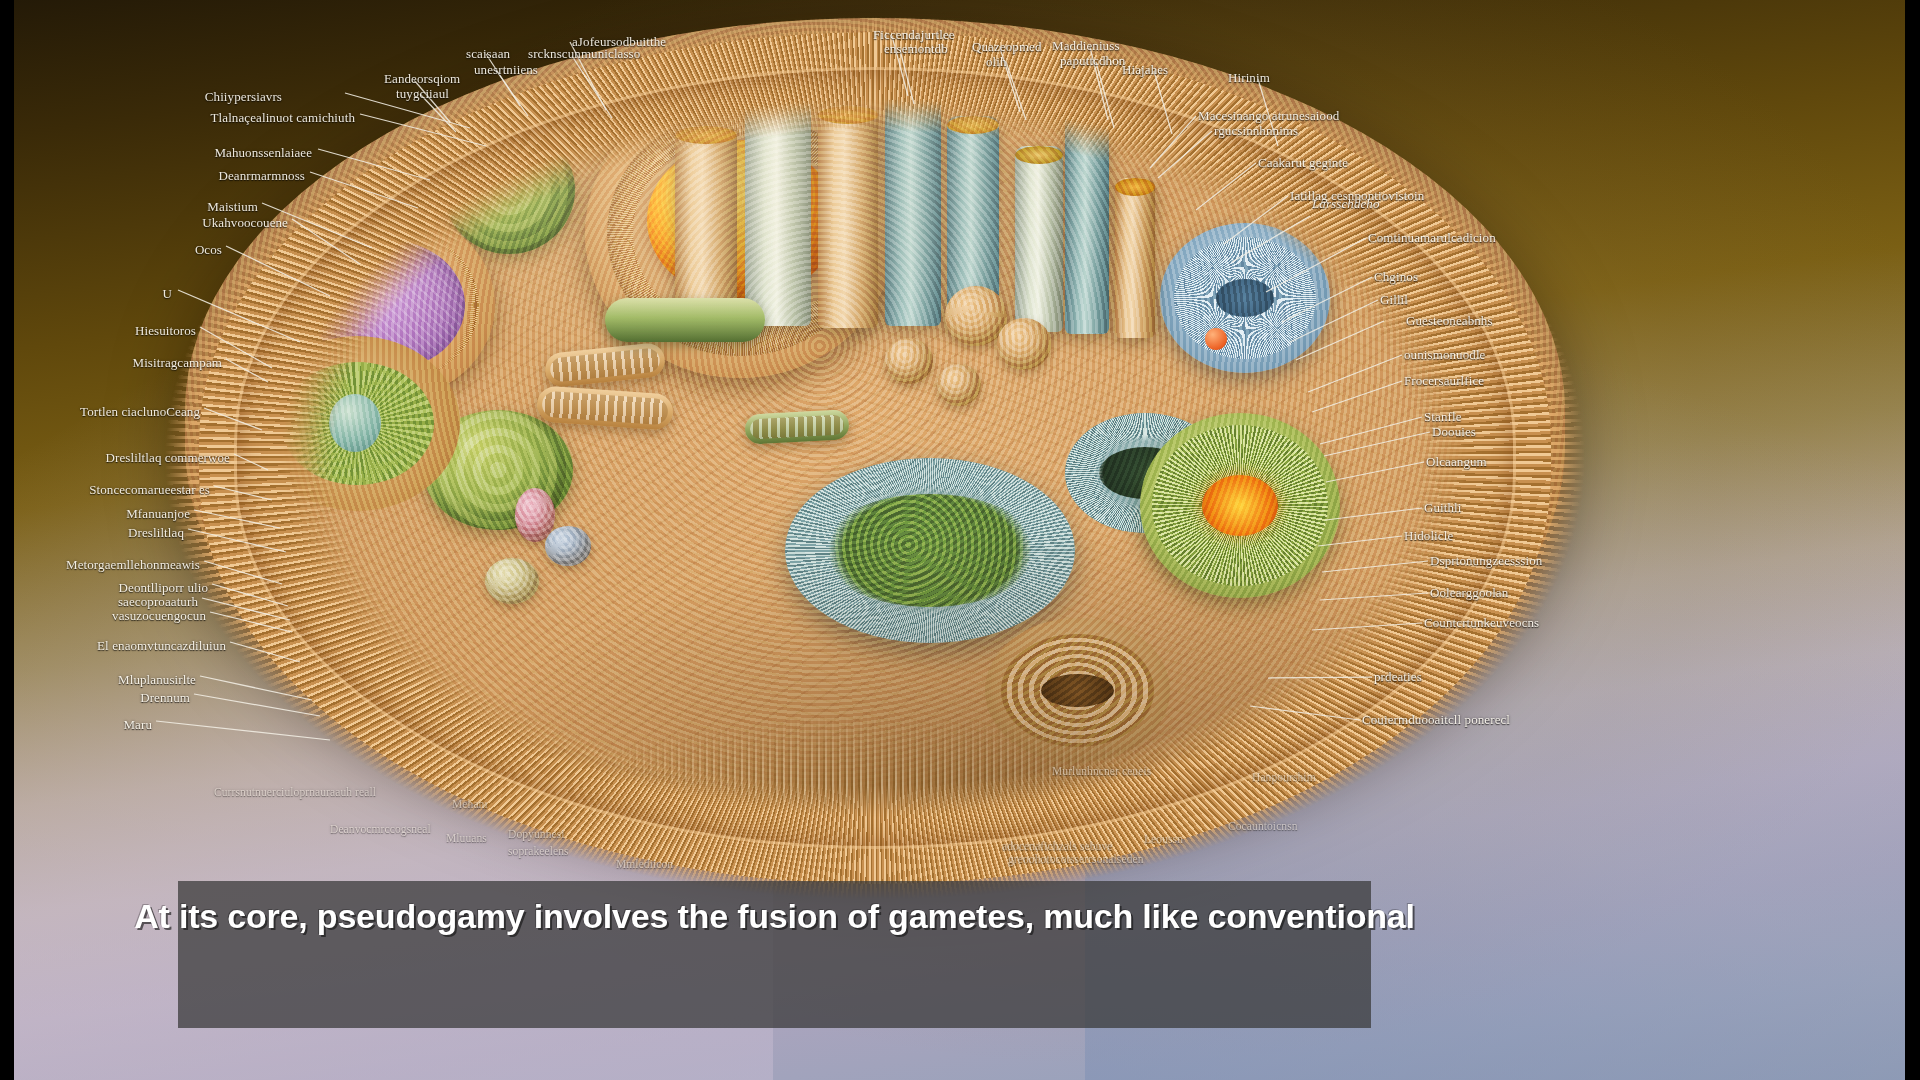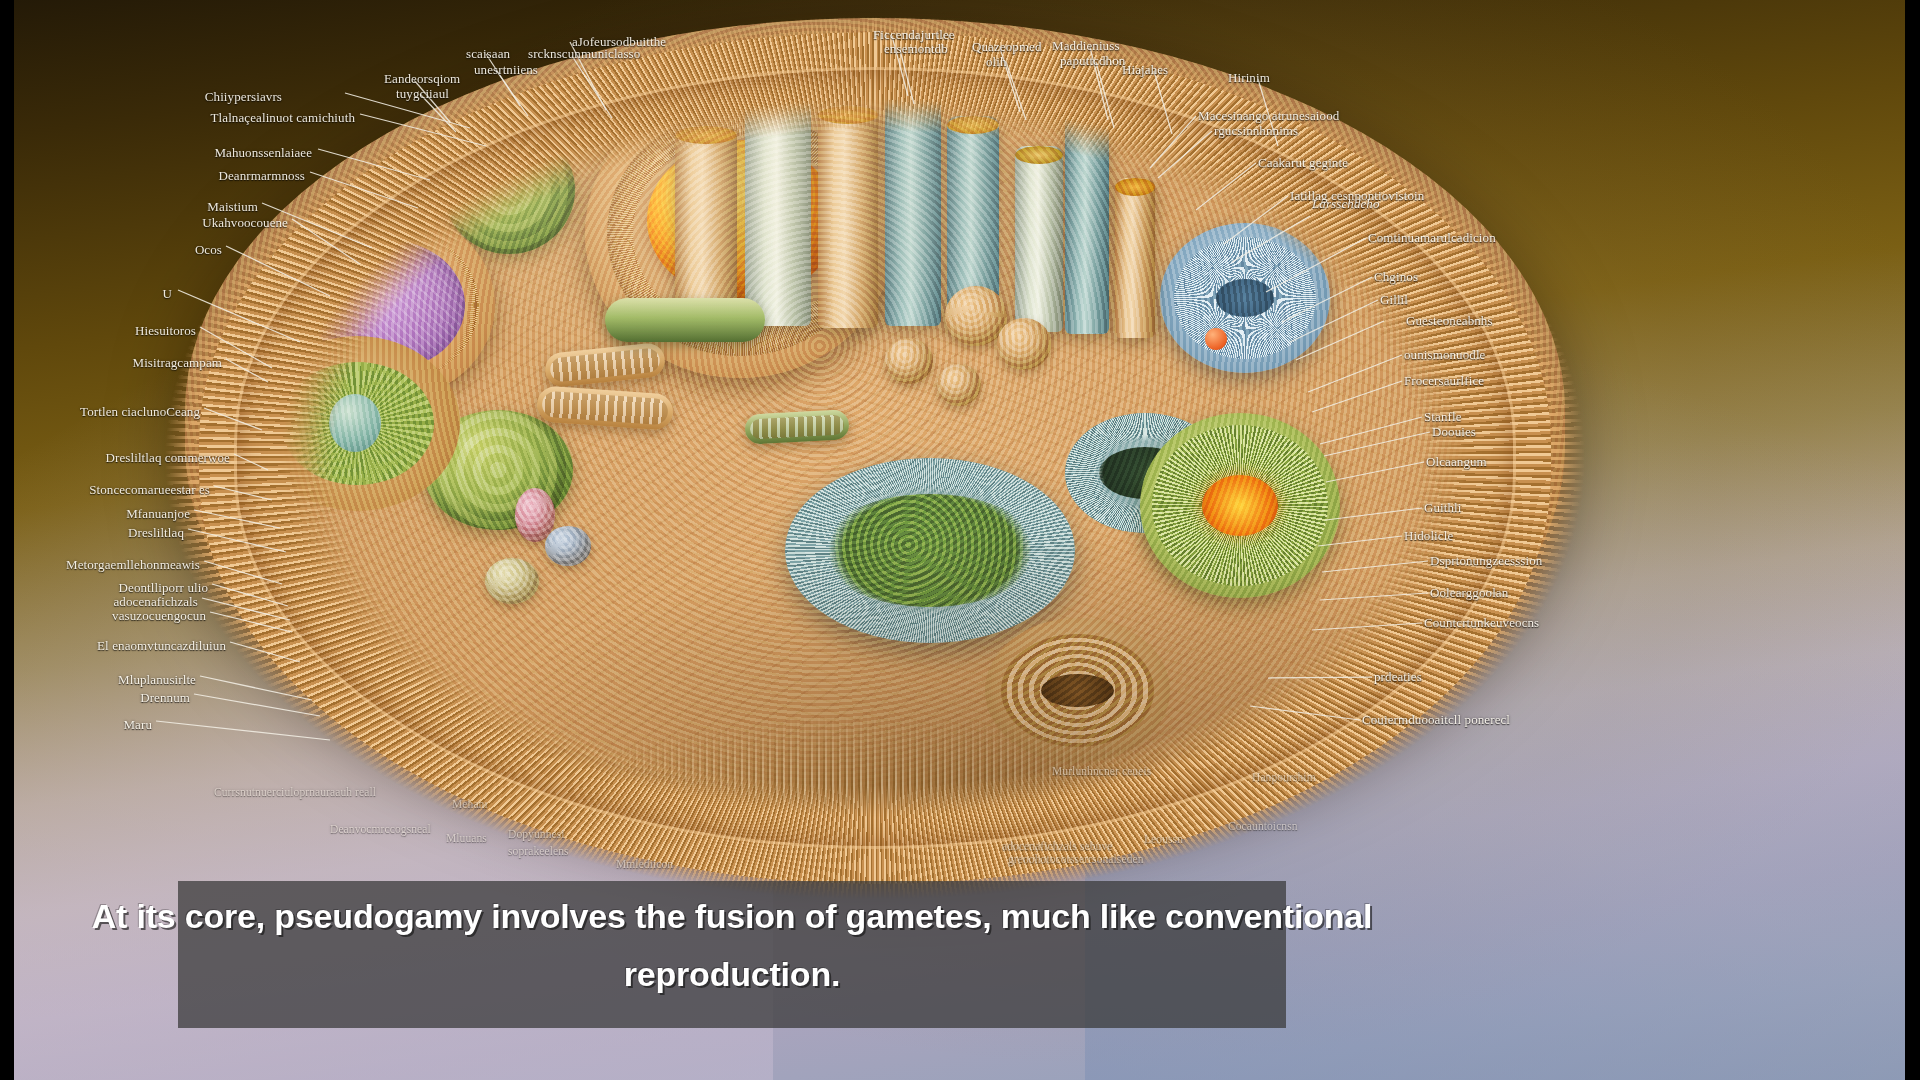--- a/index.html
+++ b/index.html
@@ -442,21 +442,21 @@
     filter: blur(0.35px);
   }
   .lbl.r { text-align: center; transform: translateX(-100%); }
   .lbl.dim { opacity: 0.55; color: #efe7dd; }
   .lbl.small { font-size: 11.5px; }
 
   
   #caption {
     position: absolute;
     left: 178px; top: 881px;
-    width: 1108px; height: 147px;
+    width: 1193px; height: 147px;
     background: rgba(58,58,58,0.74);
     display: flex;
     flex-direction: column;
     align-items: center;
     justify-content: flex-start;
     padding-top: 6px;
   }
   #caption .line {
     font-family: "Liberation Sans", sans-serif;
     font-weight: bold;
@@ -661,21 +661,21 @@
       <div class="lbl r" style="left: 172px; top: 286px;">U</div>
       <div class="lbl r" style="left: 196px; top: 323px;">Hiesuitoros</div>
       <div class="lbl r" style="left: 222px; top: 355px;">Misitragcampam</div>
       <div class="lbl r" style="left: 200px; top: 404px;">Tortlen ciaclunoCeang</div>
       <div class="lbl r" style="left: 230px; top: 450px;">Dresliltlaq commerwoe</div>
       <div class="lbl r" style="left: 210px; top: 482px;">Stoncecomarueestar es</div>
       <div class="lbl r" style="left: 190px; top: 506px;">Mfanuanjoe</div>
       <div class="lbl r" style="left: 184px; top: 525px;">Dresliltlaq</div>
       <div class="lbl r" style="left: 200px; top: 557px;">Metorgaemllehonmeawis</div>
       <div class="lbl r" style="left: 208px; top: 580px;">Deontlliporr ulio</div>
-      <div class="lbl r" style="left: 198px; top: 594px;">adocenafichzals</div>
+      <div class="lbl r" style="left: 198px; top: 594px;">saecoproaaturh</div>
       <div class="lbl r" style="left: 206px; top: 608px;">vasuzocuengocun</div>
       <div class="lbl r" style="left: 226px; top: 638px;">El enaomvtuncazdiluiun</div>
       <div class="lbl r" style="left: 196px; top: 672px;">Mluplanusirlte</div>
       <div class="lbl r" style="left: 190px; top: 690px;">Drennum</div>
       <div class="lbl r" style="left: 152px; top: 717px;">Maru</div>
       <div class="lbl" style="left: 572px; top: 34px;">aJofeursodbuitthe</div>
       <div class="lbl" style="left: 528px; top: 46px;">srcknscunmuniclasso</div>
       <div class="lbl" style="left: 466px; top: 46px;">scaisaan</div>
       <div class="lbl" style="left: 474px; top: 62px;">unesrtniiens</div>
       <div class="lbl" style="left: 384px; top: 71px;">Eandeorsqiom</div>
@@ -722,17 +722,16 @@
       <div class="lbl dim small" style="left: 1144px; top: 833px;">Leoussn</div>
       <div class="lbl dim small" style="left: 1002px; top: 840px;">adocenafichzals sebuve</div>
       <div class="lbl dim small" style="left: 1008px; top: 853px;">greoohotocotsserrsonalseden</div>
     </div>
 
   <div class="pillar left"></div>
   <div class="pillar right"></div>
 
   <div id="caption">
     <div class="line">At its core, pseudogamy involves the fusion of gametes, much like conventional</div>
-    <div class="line">reproduction.</div>
   </div>
 
 
 </div>
 
 </body></html>

